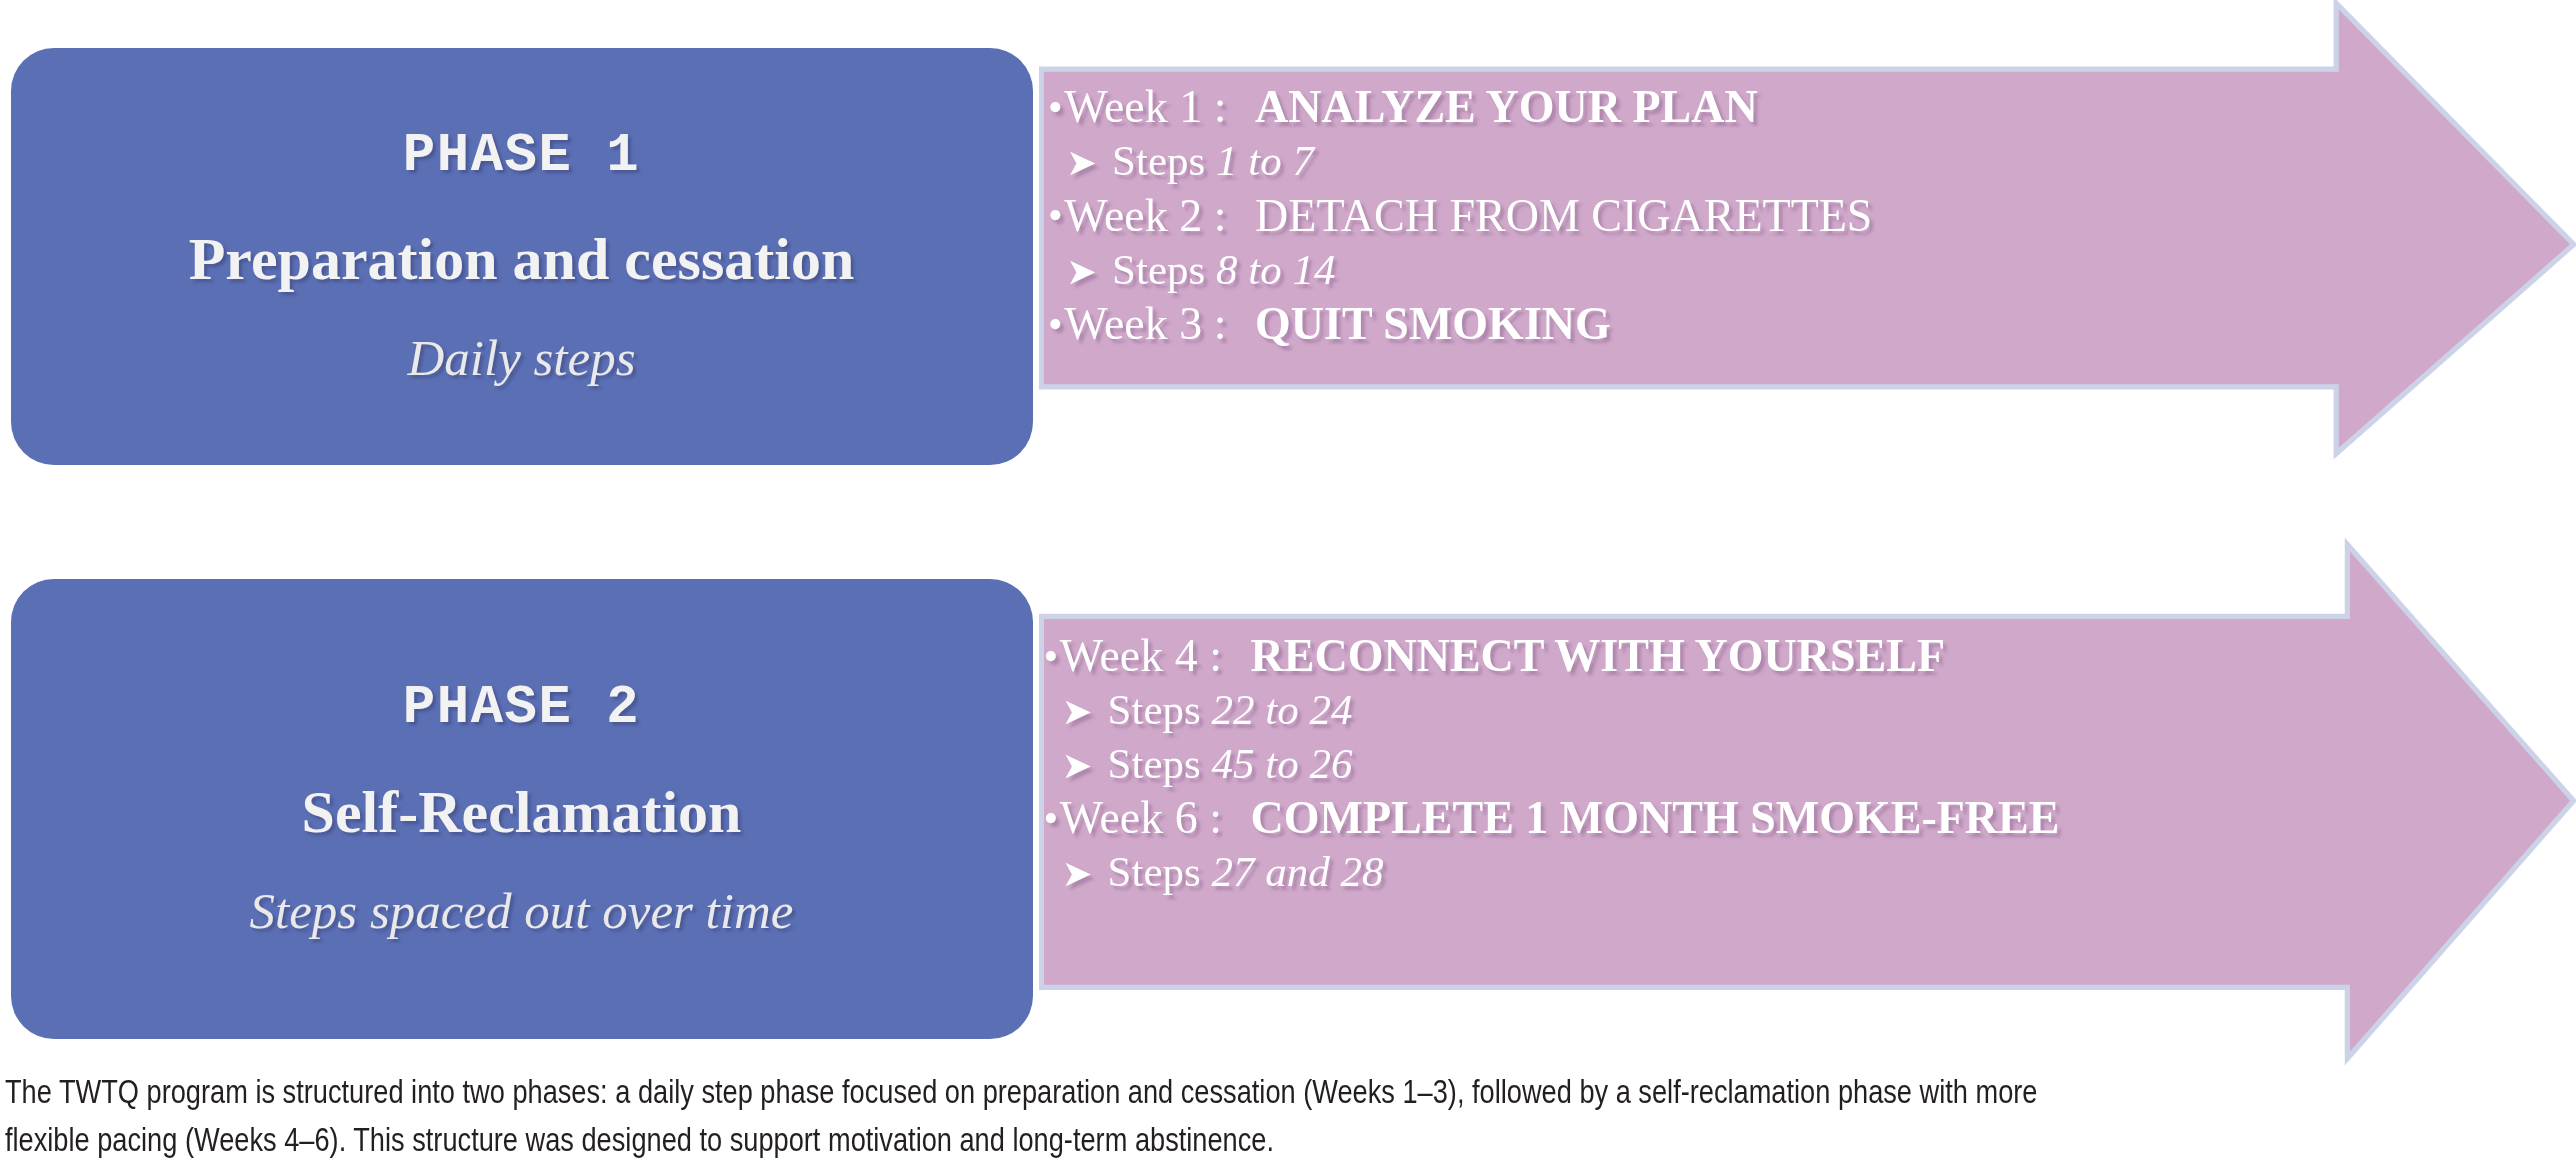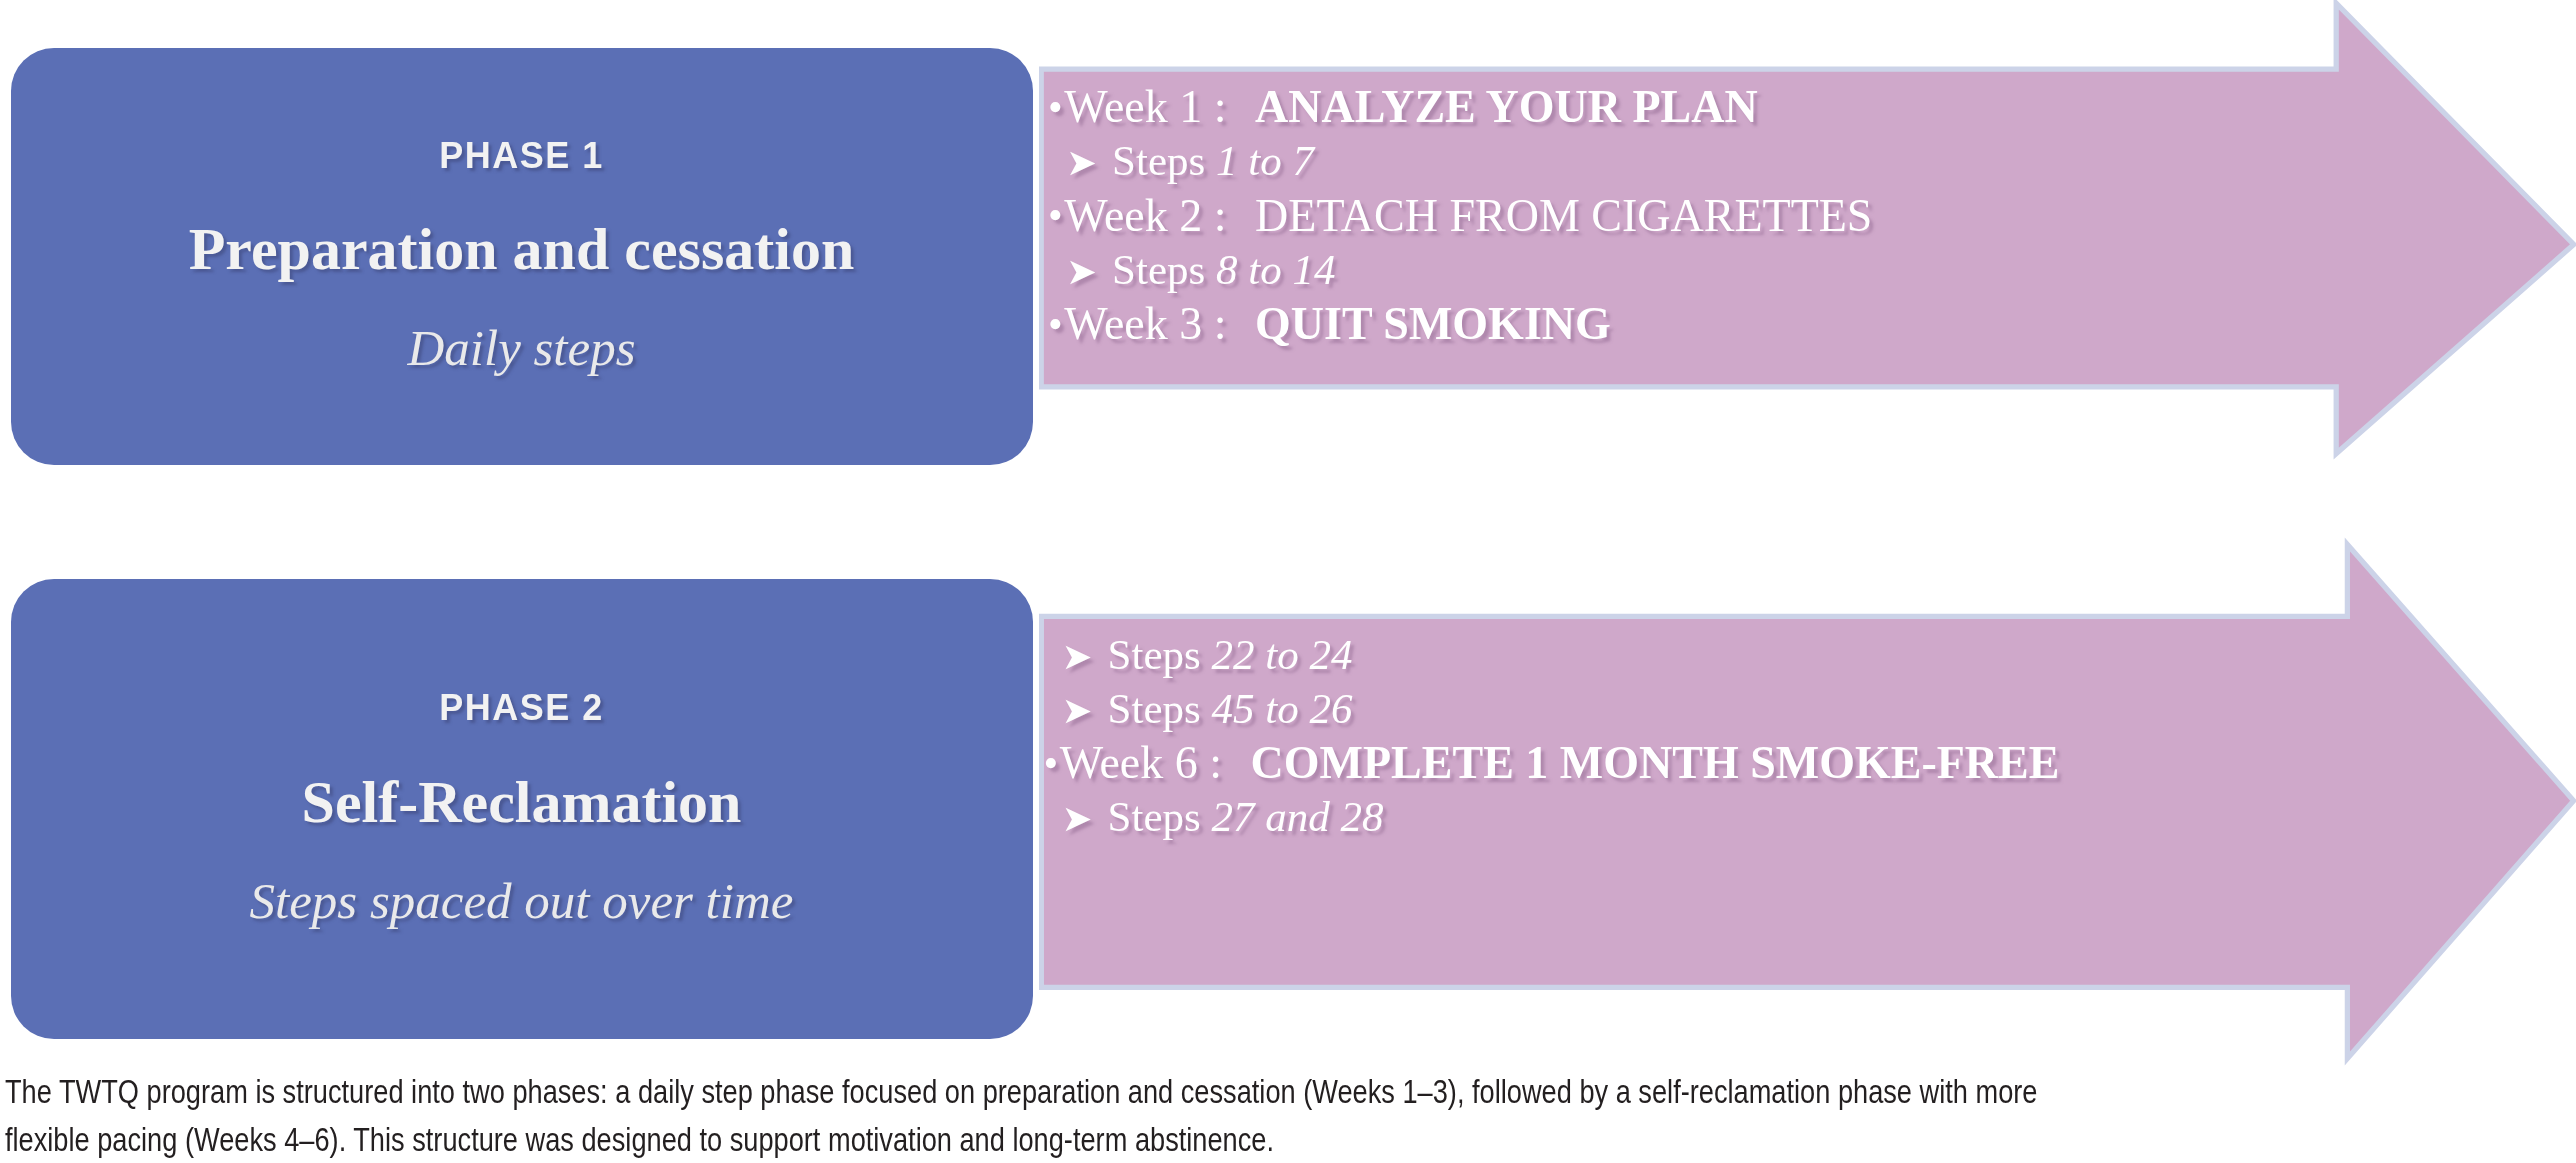--- a/index.html
+++ b/index.html
@@ -14,26 +14,26 @@
     display:flex;
     flex-direction:column;
     align-items:center;
     justify-content:center;
     color:#ffffff;
     text-align:center;
     box-sizing:border-box;
   }
   .phase-title{
     font-weight:bold;
-    font-size:36px;
+    font-size:54px;
     letter-spacing:1.5px;
     line-height:1.12;
     text-shadow:3px 3px 3px rgba(60,70,120,.55);
     color:#f2f2f2;
-    font-family:Liberation Sans, sans-serif;
+    font-family:Liberation Mono, monospace;
   }
   .phase-sub{
     font-weight:bold;
     font-size:60px;
     line-height:1.12;
     text-shadow:3px 3px 3px rgba(60,70,120,.55);
     color:#f2f2f2;
     font-family:"Liberation Serif",serif;
   }
   .phase-note{
@@ -137,20 +137,23 @@
   <div class="phase-note">Steps spaced out over time</div>
 </div>
 
 <div class="arrow-wrap" style="left:1039px;top:537px;width:1537px;height:529px;">
   <svg class="arrow-svg" width="1537" height="529" viewBox="0 0 2051 706">
     <polygon points="3,106 1746,106 1746,10 2048,352 1746,696 1746,601 3,601" fill="#cfa8ca" stroke="#ccd3e8" stroke-width="7" stroke-linejoin="miter"></polygon>
   </svg>
 
   <div class="arrow-content" style="left:4.5px;top:96px;width:1304px;">
 
+    <div class="wk-line">
+      <span class="bullet">•</span><span>Week 4 : </span><span class="ttl">RECONNECT WITH YOURSELF</span>
+    </div>
     <div class="st-line">
       <span class="chev">➤</span><span>Steps </span><span class="num">22 to 24</span>
     </div>
 
     <div class="st-line">
       <span class="chev">➤</span><span>Steps </span><span class="num">45 to 26</span>
     </div>
 
     <div class="wk-line">
       <span class="bullet">•</span><span>Week 6 : </span><span class="ttl">COMPLETE 1 MONTH SMOKE-FREE</span>

